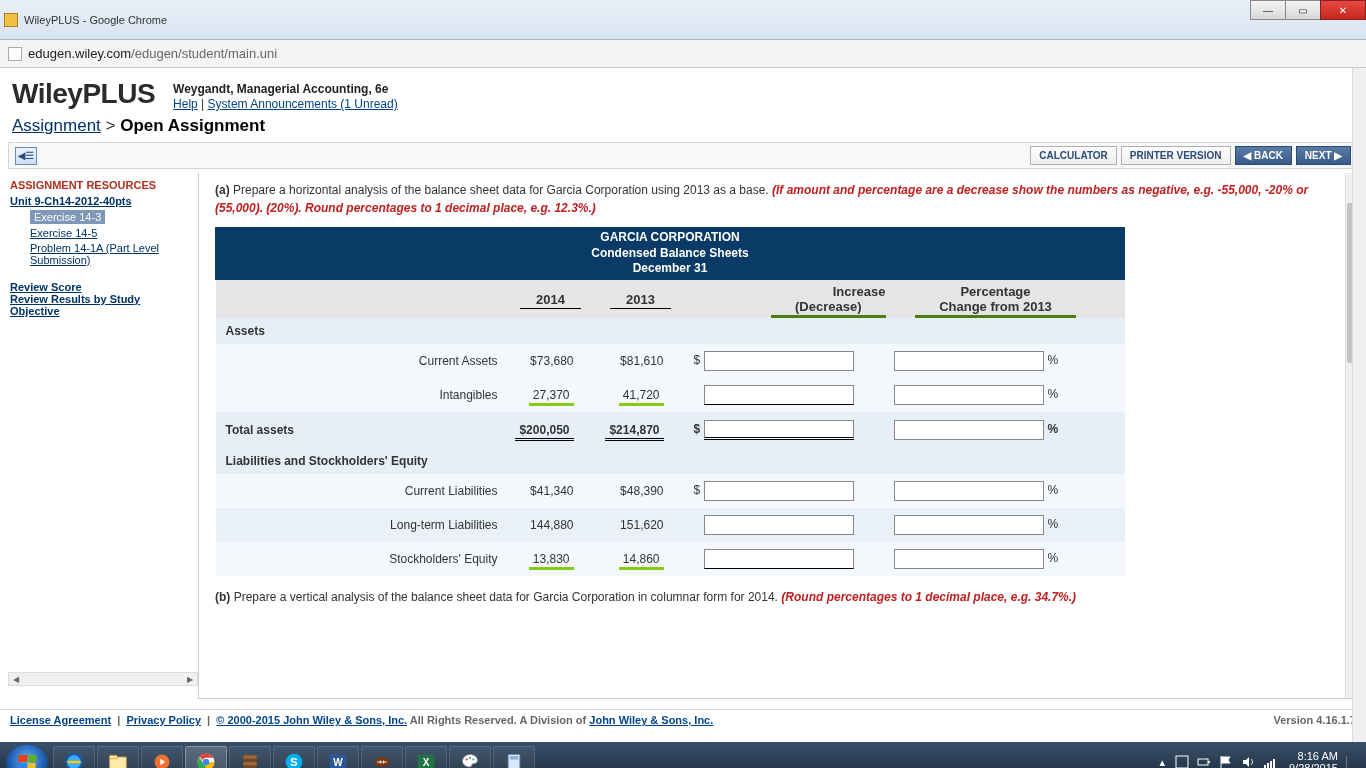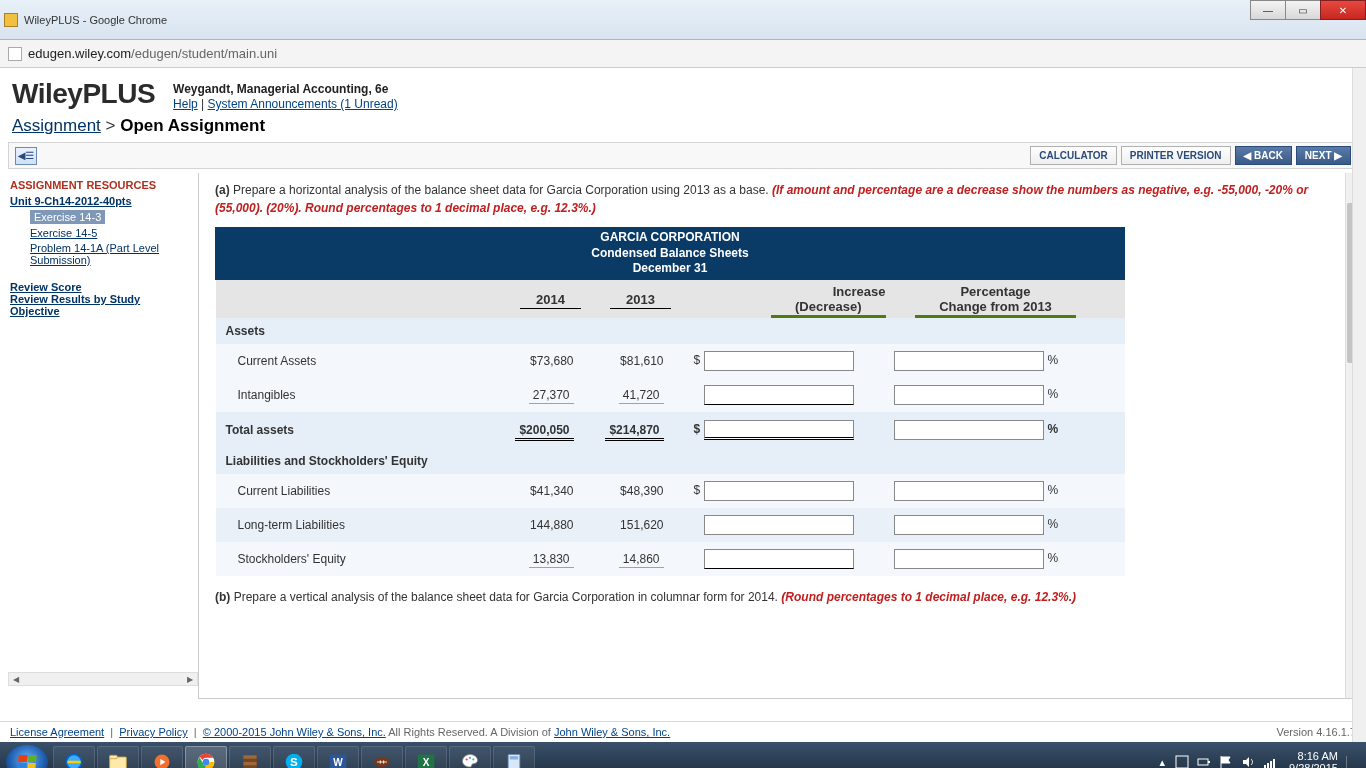--- a/index.html
+++ b/index.html
@@ -64,35 +64,35 @@
 
 .bs-table { margin:2px 10px; border-collapse:collapse; width:910px; }
 .bs-title { background:#0a3a66; border:1px solid #0a3a66; }
 .bs-title td { color:#fff; text-align:center; font-weight:700; font-size:12px; padding:2px; line-height:1.3; }
 .bs-headrow td { background:#e5e5e5; font-weight:700; text-align:center; padding:4px 0 0; font-size:13px; position:relative; }
 .bs-headrow .ul { border-bottom:1px solid #000; padding:0 16px 1px; display:inline-block; }
 .bs-headrow .ul2 { border-bottom:3px solid #4d7c0f; display:inline-block; padding:0 24px 1px; }
 .sec-label td { background:#e6eef8; font-weight:700; padding:6px 10px; font-size:12px; }
 .data-row td { background:#f4f8fc; padding:7px 8px; font-size:12px; }
 .data-row.alt td { background:#eaf0f8; }
-.data-row .lbl { padding-left:22px; }
+.data-row .lbl { padding-left:22px;text-align:right; }
 .data-row .num { text-align:right; padding-right:22px; white-space:nowrap; }
 .data-row .num.ul { }
-.data-row .num.ul span { border-bottom:1px solid #84cc16; padding:0 4px 1px; }
+.data-row .num.ul span { border-bottom:3px solid #84cc16; padding:0 4px 1px; }
 .tot-row td { background:#e6eef8; font-weight:700; padding:8px 8px; font-size:12px; }
 .tot-row .lbl { padding-left:10px; }
 .tot-row .num { text-align:right; padding-right:22px; }
 .tot-row .num span { border-bottom:3px double #000; padding:0 4px 1px; }
 .inp-cell { text-align:left; white-space:nowrap; }
 .inp-cell .d { display:inline-block; width:10px; }
 .inp-box { border:1px solid #888; height:20px; width:150px; background:#fff; vertical-align:middle; }
 .inp-box.focus { border:1px solid #4a80d0; outline:1px solid #9ac0ff; }
 .pct { margin-left:4px; }
 
-.footer { position:absolute; left:0; bottom:0; width:100%; background:#fff; border-top:1px solid #d8d8d8; padding:4px 10px; font-size:11px; color:#666; display:flex; }
+.footer { position:absolute; left:0; bottom:12px; width:100%; background:#fff; border-top:1px solid #d8d8d8; padding:4px 10px; font-size:11px; color:#666; display:flex;font-weight:bold; }
 .footer a { color:#004488; text-decoration:underline; }
 .footer .ver { margin-left:auto; }
 
 
 .taskbar { height:40px; background:linear-gradient(#3a506a,#1a2a3a); display:flex; align-items:center; padding:0 6px; position:relative; }
 .start { width:42px; height:34px; background:radial-gradient(circle at 50% 45%,#68b0ff 0%,#2060b0 60%,#103060 100%); border-radius:50%; display:flex; align-items:center; justify-content:center; margin-right:4px; }
 .start .flag { width:18px; height:14px; display:grid; grid-template-columns:1fr 1fr; grid-template-rows:1fr 1fr; gap:1px; transform:skewX(-6deg); }
 .start .flag span:nth-child(1){background:#e74010;} .start .flag span:nth-child(2){background:#60b020;} .start .flag span:nth-child(3){background:#3080e0;} .start .flag span:nth-child(4){background:#f0c020;}
 .tb-app { width:42px; height:32px; margin:0 1px; border:1px solid rgba(255,255,255,0.12); background:rgba(255,255,255,0.06); display:flex; align-items:center; justify-content:center; border-radius:2px; }
 .tb-app.active { background:rgba(255,255,255,0.18); border-color:rgba(255,255,255,0.3); }
@@ -251,21 +251,21 @@
             <td class="num ul"><span>14,860</span></td>
             <td class="inp-cell"><span class="d"></span><input class="inp-box" style="border-bottom: 1px solid rgb(0, 0, 0);"></td>
             <td class="inp-cell"><input class="inp-box" style=""><span class="pct">%</span></td>
             <td></td>
           </tr>
         </tbody>
           </table>
 
         <div class="instr" style="padding-top:10px;">
           <b>(b)</b> <span>Prepare a vertical analysis of the balance sheet data for Garcia Corporation in columnar form for 2014.</span>
-          <span class="red">(Round percentages to 1 decimal place, e.g. 12.3%.)</span>
+          <span class="red">(Round percentages to 1 decimal place, e.g. 34.7%.)</span>
         </div>
 
       </div>
       <div class="ex-scrollbar">
         <div class="ex-thumb"></div>
       </div>
     </div>
   </div>
 
   <div class="sidebar-hscroll">

